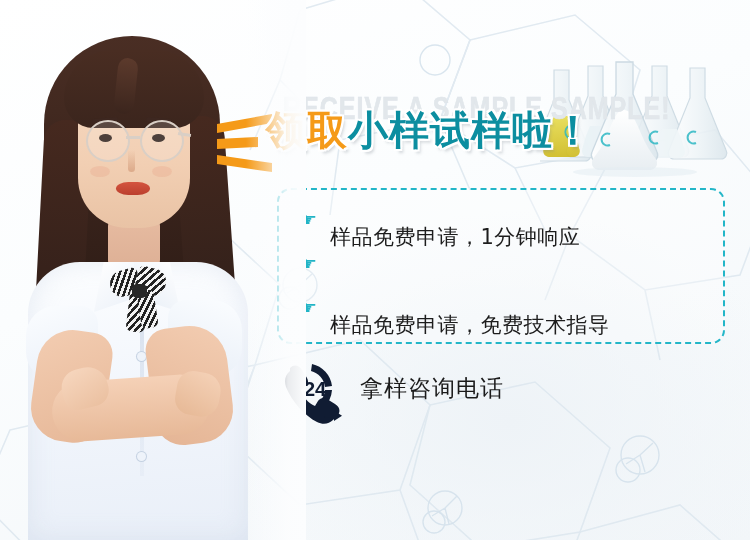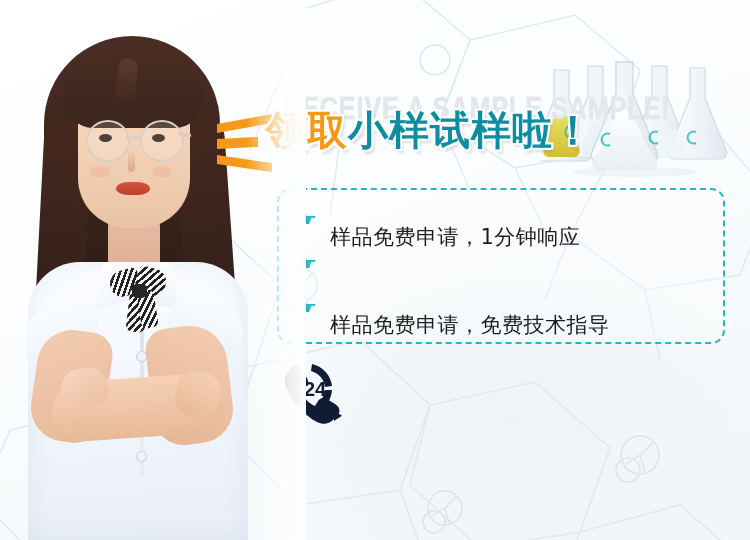--- a/index.html
+++ b/index.html
@@ -310,15 +310,16 @@
                    c2,-3 6,-4 9,-2 l8,5 c5,3 6,8 2,12 l-4,4 c-4,4 -10,5 -16,2
                    C33,64 20,50 14,35 c-2,-6 -1,-12 4,-16 z"></path>
         </g>
         <text x="32" y="44" font-family="'Liberation Sans',sans-serif" font-size="20" font-weight="bold" fill="#101c33">24</text>
         <g fill="#101c33">
           <rect x="52" y="62" width="12" height="3.4" rx="1"></rect>
           <polygon points="62,58.5 70,63.7 62,69"></polygon>
         </g>
       </svg>
     </span>
+    <span class="phone-txt">拿样咨询电话</span>
   </div>
 
 </div>
 
 </body></html>

